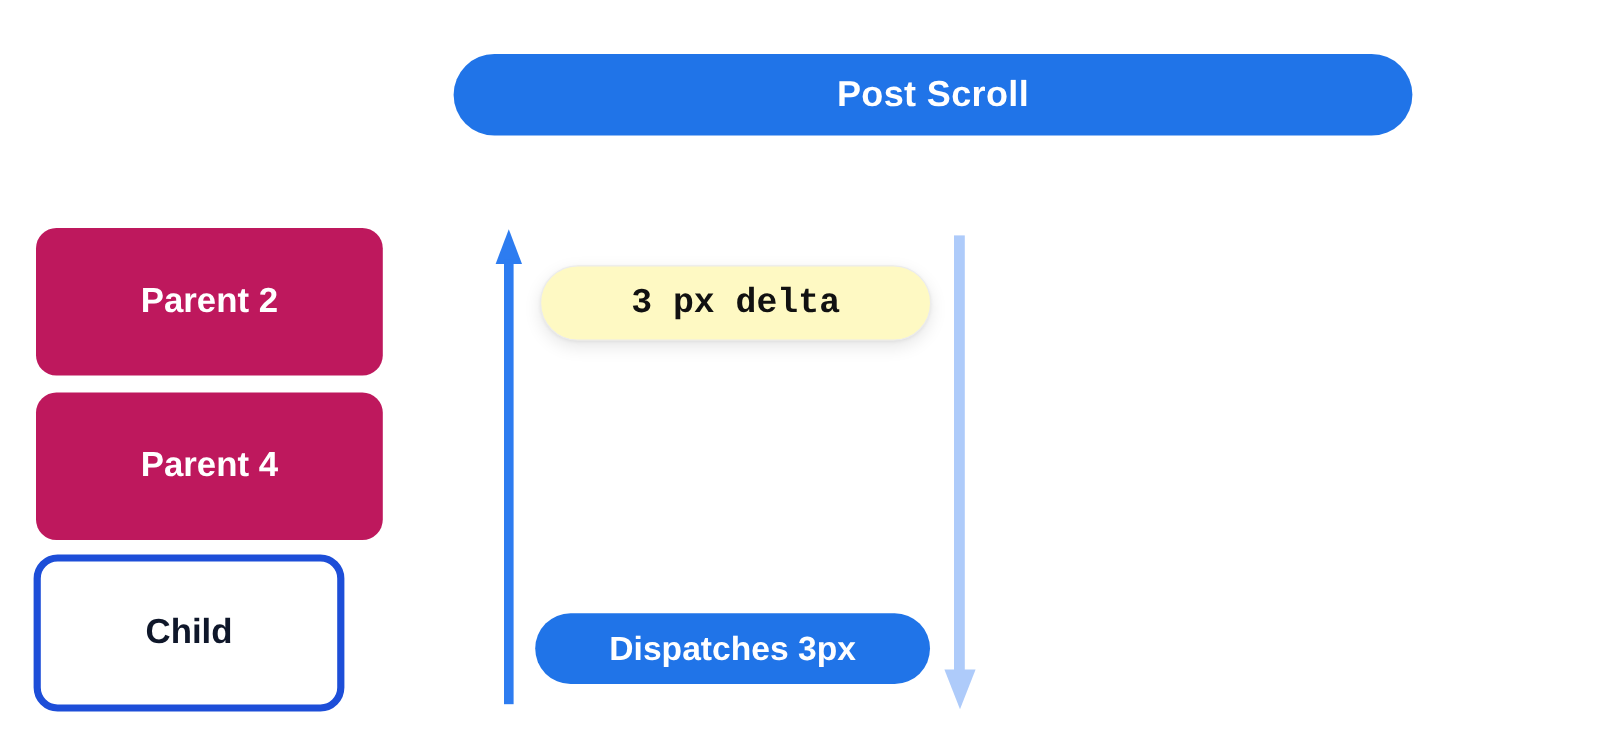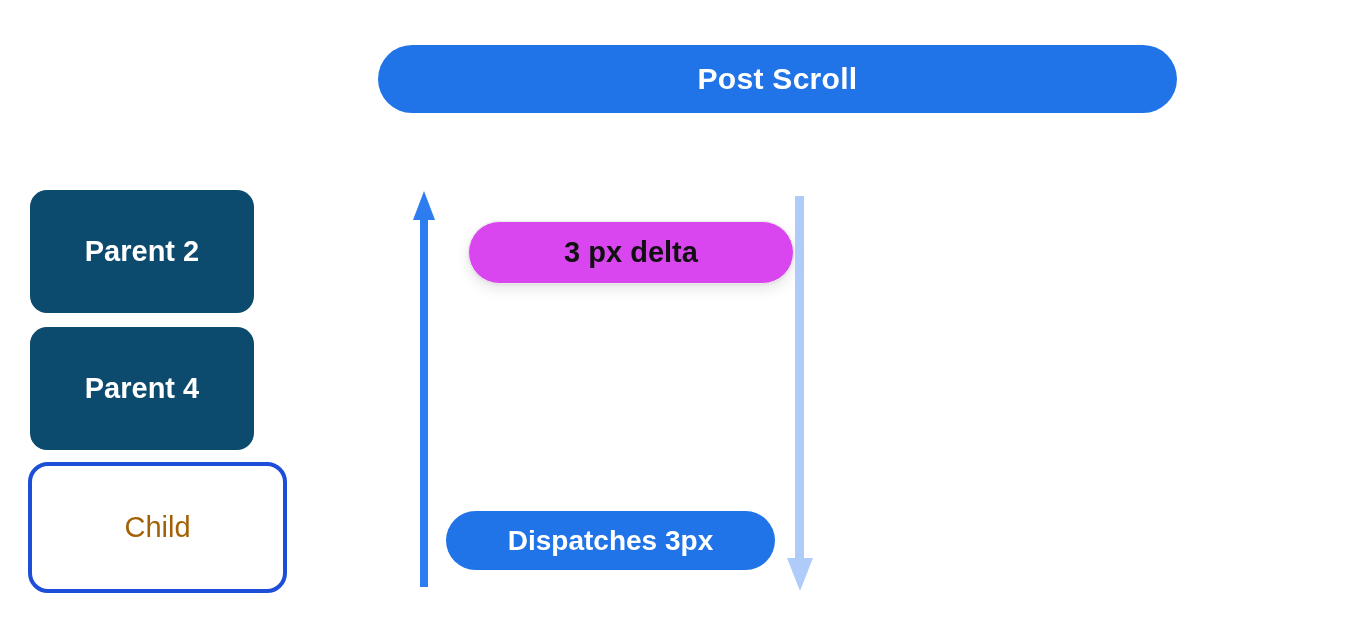--- a/index.html
+++ b/index.html
@@ -30,66 +30,67 @@
     height: 68px;
     border-radius: 34px;
     background: #2074e8;
     color: #ffffff;
     font-size: 30px;
     font-weight: 700;
     letter-spacing: 0.3px;
   }
   .box-filled {
     left: 30px;
-    width: 224px;
+    width: 289px;
     height: 123px;
     border-radius: 17px;
-    background: #0c4a6e;
+    background: #be185d;
     color: #ffffff;
     font-size: 29px;
     font-weight: 700;
   }
   .parent2 { top: 190px; }
   .parent1 { top: 327px; }
   .child {
     left: 28px;
     top: 462px;
     width: 259px;
     height: 131px;
     border-radius: 20px;
     background: #ffffff;
-    border: 4px solid #1d4ed8;
-    color: #a16207;
+    border: 6px solid #1d4ed8;
+    color: #0f172a;
     font-size: 29px;
-    font-weight: 400;
+    font-weight: 700;
   }
   .arrow {
     position: absolute;
     display: block;
   }
   .arrow-up {
     left: 409px;
     top: 190px;
   }
   .arrow-down {
     left: 785px;
     top: 196px;
   }
   .delta-pill {
-    left: 468px;
+    left: 450px;
     top: 221px;
     width: 326px;
     height: 63px;
     border-radius: 32px;
-    background: #d946ef;
+    background: #fef9c3;
     border: 1px solid #ececec;
     box-shadow: 0 5px 14px rgba(0,0,0,0.10), 0 1px 3px rgba(0,0,0,0.06);
     color: #111111;
     font-size: 29px;
     font-weight: 600;
+    font-family: Liberation Mono, monospace;
   }
   .dispatch-pill {
     left: 446px;
     top: 499px;
     width: 329px;
     height: 59px;
     border-radius: 30px;
     background: #2074e8;
     color: #ffffff;
     font-size: 28px;

